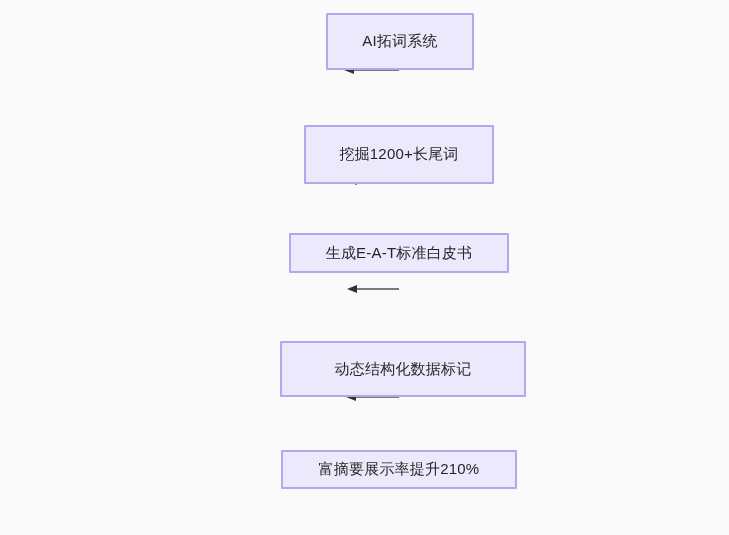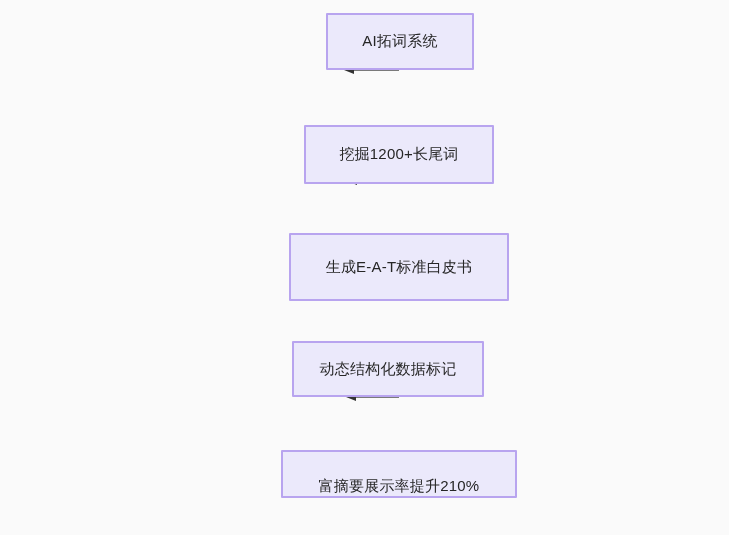--- a/index.html
+++ b/index.html
@@ -75,25 +75,25 @@
   </svg>
 
   <div class="node" id="node-n1" style="left: 298px; top: 13px; width: 148px; height: 57px; background: rgb(235, 233, 251); border-color: rgb(184, 164, 239);">
     <span class="node-label" style="color: rgb(38, 38, 38);">AI拓词系统</span>
   </div>
 
   <div class="node" id="node-n2" style="left: 276px; top: 125px; width: 190px; height: 59px; background: rgb(235, 233, 251); border-color: rgb(184, 164, 239);">
     <span class="node-label" style="color: rgb(38, 38, 38);">挖掘1200+长尾词</span>
   </div>
 
-  <div class="node" id="node-n3" style="left: 261px; top: 233px; width: 220px; height: 68px; background: rgb(235, 233, 251); border-color: rgb(184, 164, 239);">
+  <div class="node" id="node-n3" style="left: 261px; top: 233px; width: 220px; height: 40px; background: rgb(235, 233, 251); border-color: rgb(184, 164, 239);">
     <span class="node-label" style="color: rgb(38, 38, 38);">生成E-A-T标准白皮书</span>
   </div>
 
-  <div class="node" id="node-n4" style="left: 264px; top: 341px; width: 192px; height: 56px; background: rgb(235, 233, 251); border-color: rgb(184, 164, 239);">
+  <div class="node" id="node-n4" style="left: 252px; top: 341px; width: 246px; height: 56px; background: rgb(235, 233, 251); border-color: rgb(184, 164, 239);">
     <span class="node-label" style="color: rgb(38, 38, 38);">动态结构化数据标记</span>
   </div>
 
-  <div class="node" id="node-n5" style="left: 253px; top: 450px; width: 236px; height: 48px; background: rgb(235, 233, 251); border-color: rgb(184, 164, 239); align-items: flex-end;">
+  <div class="node" id="node-n5" style="left: 253px; top: 450px; width: 236px; height: 39px; background: rgb(235, 233, 251); border-color: rgb(184, 164, 239);">
     <span class="node-label" style="color: rgb(38, 38, 38);">富摘要展示率提升210%</span>
   </div>
 
 </div>
 
 </body></html>

